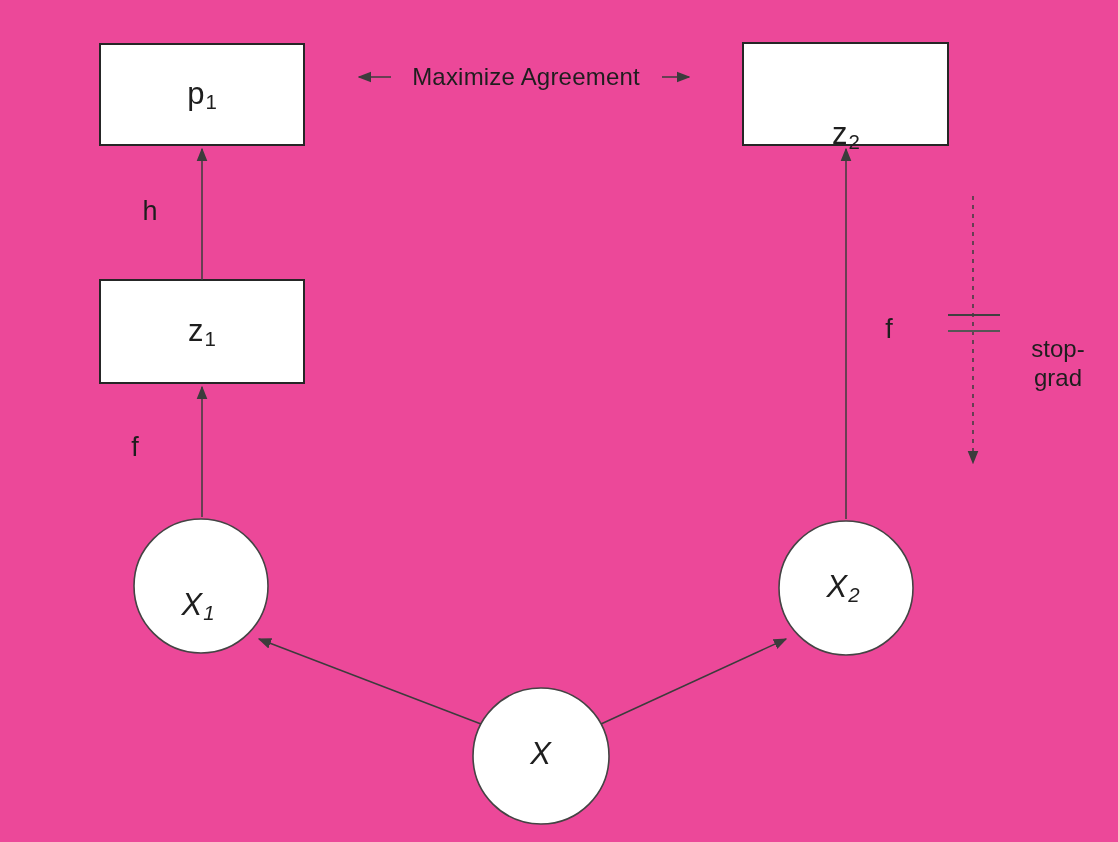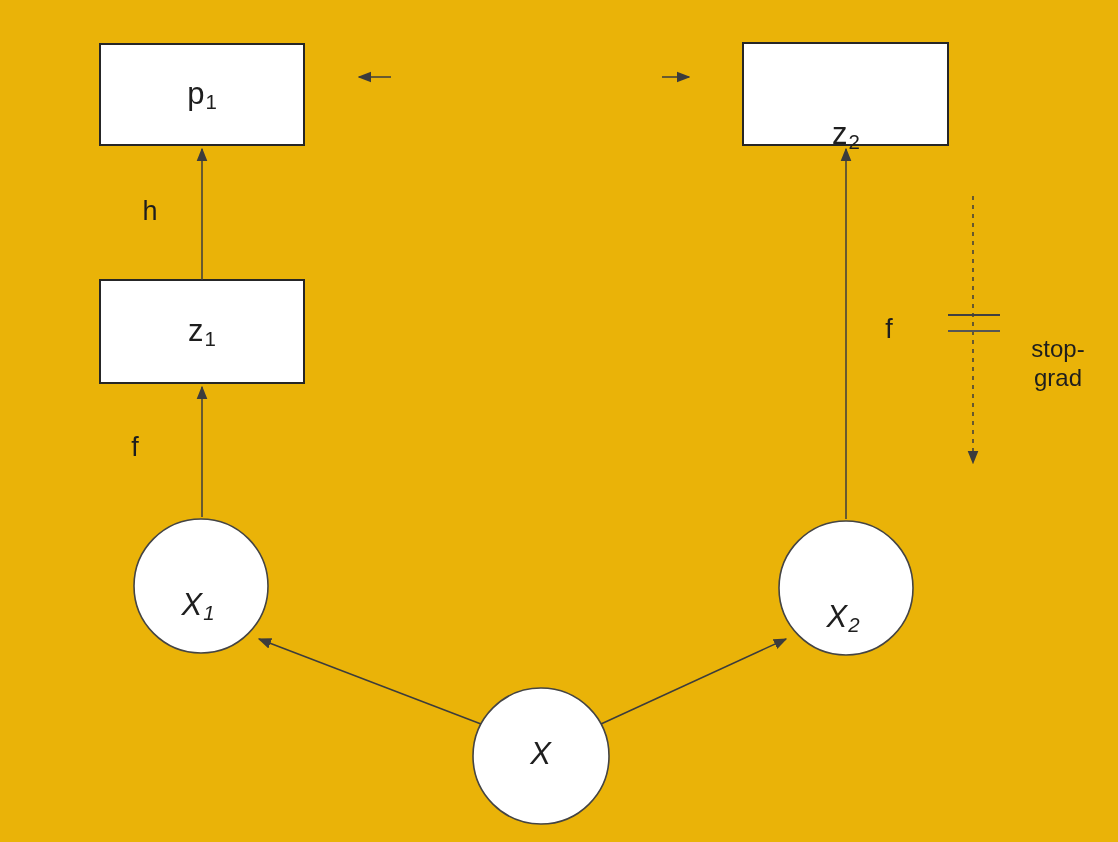--- a/index.html
+++ b/index.html
@@ -1,20 +1,20 @@
 <!DOCTYPE html>
 <html><head>
 <meta charset="utf-8">
 <style>
   html, body { margin: 0; padding: 0; background: #ffffff; }
   .canvas {
     position: relative;
     width: 1118px;
     height: 842px;
-    background: #eab308;
+    background: #ec4899;
     font-family: "Liberation Sans", sans-serif;
     color: #1e1e1e;
     overflow: hidden;
   }
   svg.shapes { position: absolute; left: 0; top: 0; width: 1118px; height: 842px; }
 
   .label {
     position: absolute;
     transform: translate(-50%, -50%);
     white-space: nowrap;
@@ -74,25 +74,26 @@
   <div class="label node-label" style="left:846px; top:93px;margin-top:40px;"><span>z</span><span class="sub">2</span></div>
 
   <div class="label node-label" style="left:202px; top:330px;"><span>z</span><span class="sub">1</span></div>
 
   <div class="label fn-label" style="left:150px; top:211px;">h</div>
 
   <div class="label fn-label" style="left:135px; top:447px;">f</div>
 
   <div class="label fn-label" style="left:889px; top:329px;">f</div>
 
+  <div class="label maximize-label" style="left:526px; top:77px;">Maximize Agreement</div>
 
   <div class="label stopgrad-label" style="left:1058px; top:363px;">
     <div>stop-</div>
     <div>grad</div>
   </div>
 
   <div class="label circle-label" style="left:198px; top:604px;"><span>X</span><span class="sub">1</span></div>
 
-  <div class="label circle-label" style="left:843px; top:616px;"><span>X</span><span class="sub">2</span></div>
+  <div class="label circle-label" style="left:843px; top:586px;"><span>X</span><span class="sub">2</span></div>
 
   <div class="label circle-label" style="left:541px; top:753px;"><span>X</span><span class="sub"></span></div>
 
 </div>
 
 </body></html>

